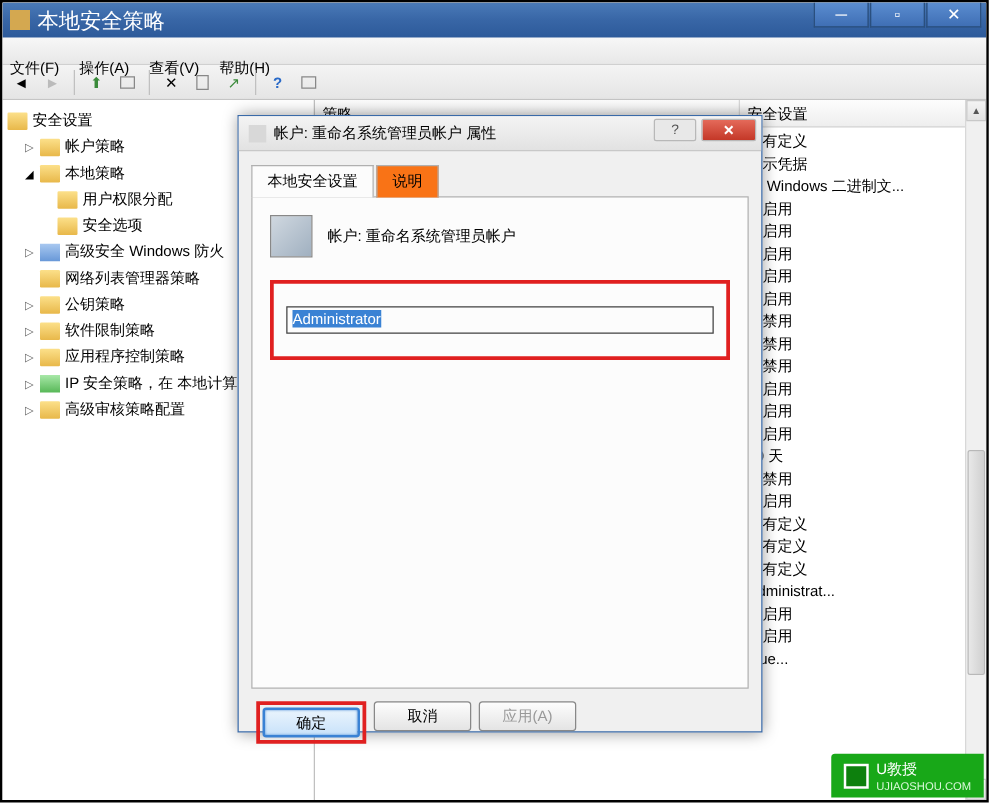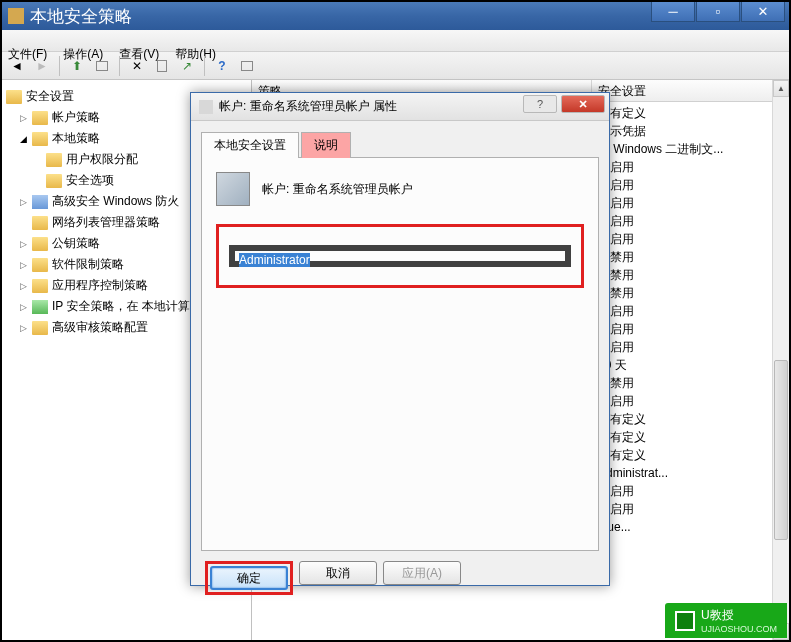--- a/index.html
+++ b/index.html
@@ -50,29 +50,29 @@
 
 
 .dialog { position: absolute; left: 188px; top: 90px; width: 420px; height: 494px; background: #f0f0f0; border: 1px solid #3a6aa8; box-shadow: 0 0 12px rgba(0,0,0,0.4); }
 .dialog .dt-bar { height: 28px; background: linear-gradient(to bottom,#f4f4f4,#e2e2e2); display: flex; align-items: center; padding-left: 8px; position: relative; border-bottom: 1px solid #c8c8c8; }
 .dialog .dt-bar .dicon { width: 14px; height: 14px; background: #d8d8d8; margin-right: 6px; }
 .dialog .dt-ctrl { position: absolute; right: 4px; top: 2px; display: flex; gap: 4px; }
 .dialog .dbtn { width: 34px; height: 18px; background: #e8e8e8; border: 1px solid #b8b8b8; border-radius: 2px; display:flex;align-items:center;justify-content:center; font-size:11px; color:#555; }
 .dialog .dbtn.close { background: linear-gradient(to bottom,#e46a5a,#c43828); color:#fff; width: 44px; font-weight:bold; }
 
 .dialog .tabs { margin: 10px 10px 0 10px; display: flex; }
-.tab { padding: 4px 12px; border: 1px solid #b0b0b0; background: #fca5a5; border-bottom: none; margin-right: 2px; position: relative; top: 1px; }
+.tab { padding: 4px 12px; border: 1px solid #b0b0b0; background: #f97316; border-bottom: none; margin-right: 2px; position: relative; top: 1px; }
 .tab.active { background: #fcfcfc; z-index: 2; }
 .tab-body { margin: 0 10px; border: 1px solid #b0b0b0; background: #fcfcfc; height: 394px; padding: 14px; }
 
 .policy-row { display: flex; align-items: center; margin-bottom: 18px; }
 .policy-icon { width: 34px; height: 34px; background: linear-gradient(135deg,#d0d8e0,#a0b0c0); margin-right: 12px; border: 1px solid #888; }
 
 .red-box { border: 3px solid #e02020; padding: 18px 10px; margin-top: 10px; }
-.text-input { width: 100%; height: 22px; border: 6px solid #404040; padding: 2px 4px; font-family: monospace; font-size: 12px; }
+.text-input { width: 100%; height: 22px; border: 1px solid #404040; padding: 2px 4px; font-family: monospace; font-size: 12px; }
 .text-input .sel { background: #3a82d4; color: #fff; }
 
 .dlg-buttons { display:flex; gap:6px; padding: 10px 14px; }
 .btn { width: 78px; height: 24px; border: 1px solid #888; background: linear-gradient(to bottom,#fdfdfd,#e4e4e4); border-radius: 3px; display:flex;align-items:center;justify-content:center; cursor:default; }
 .btn.focus { border: 2px solid #3a82d4; background: linear-gradient(to bottom,#eaf4fd,#c8e2fa); box-shadow: inset 0 0 2px #3a82d4; }
 .btn.disabled { color: #999; }
 .red-wrap { border: 3px solid #e02020; padding: 2px; display: inline-block; }
 
 
 .watermark { position: absolute; right: 2px; bottom: 2px; background: #18a818; color: #fff; padding: 4px 10px; font-size: 13px; border-radius: 3px 0 0 0; display:flex; align-items:center; gap:6px; z-index: 999; }

